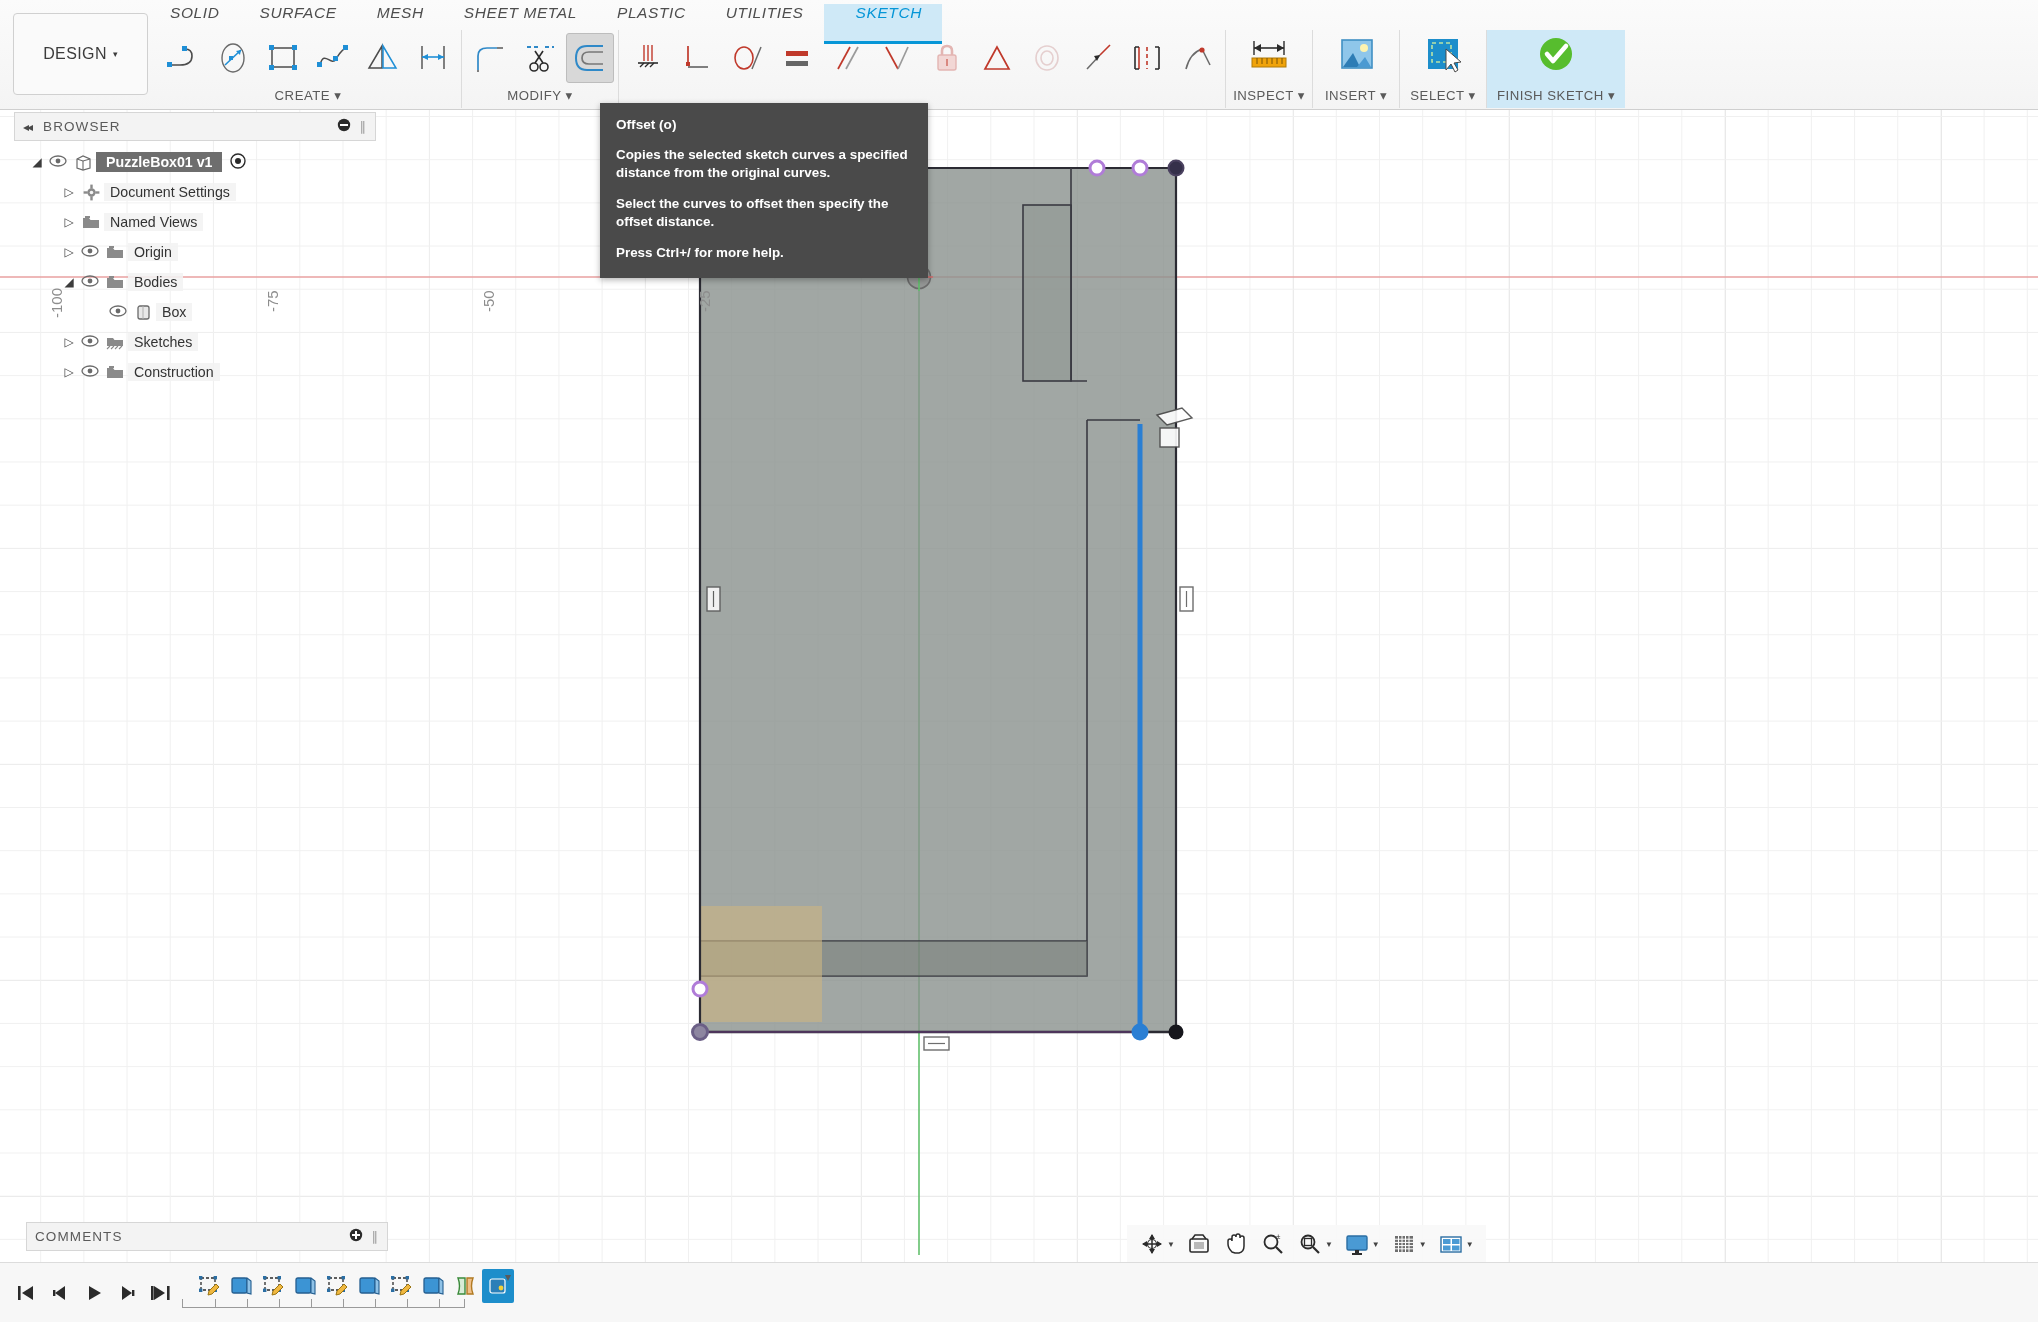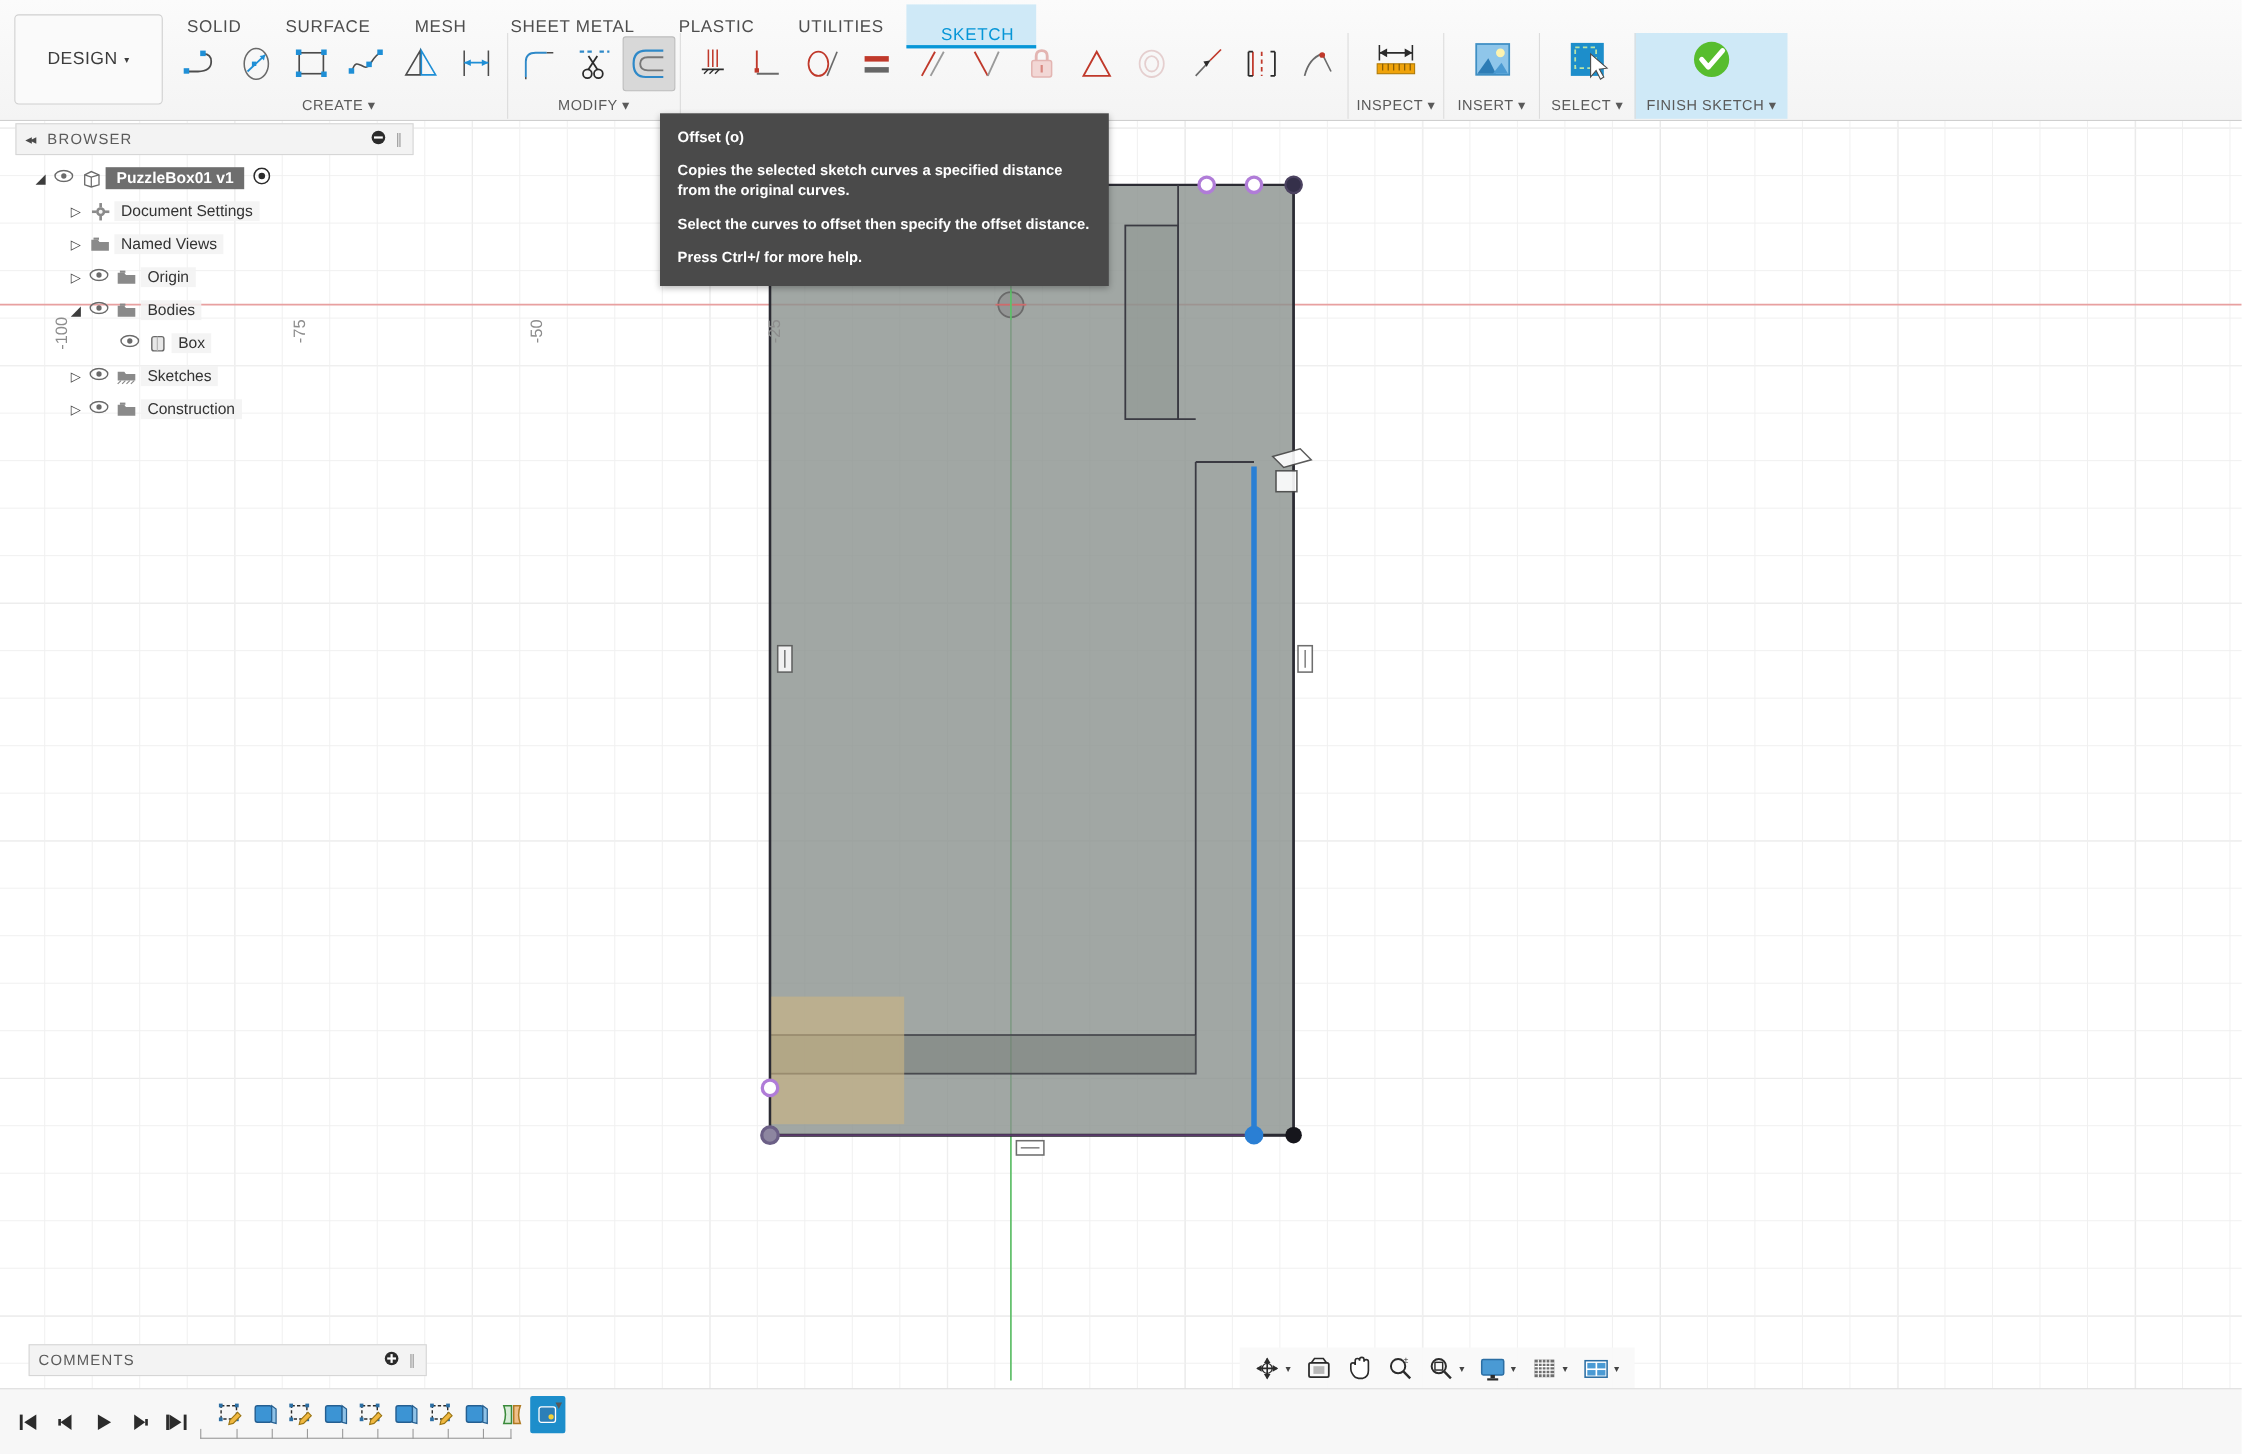--- a/index.html
+++ b/index.html
@@ -34,22 +34,22 @@
   #design-btn {
     position: absolute; left: 13px; top: 13px; width: 135px; height: 82px;
     border: 1px solid #d0d0d0; border-radius: 4px; background: #fafafa;
     display: flex; align-items: center; justify-content: center;
     font-size: 16px; color: #3c3c3c; letter-spacing: .4px;
   }
   #design-btn .caret { margin-left: 6px; font-size: 9px; }
 
   .tabrow { position: absolute; top: 4px; left: 150px; height: 30px; display: flex; }
   .tab {
-    height: 30px; padding: 0 20px; display: flex; align-items: flex-end;
-    font-size: 15.5px; color: #4e4e4e; letter-spacing: .6px; white-space: nowrap;
+    height: 30px; padding: 0 20px; display: flex; align-items: flex-start;
+    font-size: 15.5px; color: #4e4e4e; letter-spacing: .6px; white-space: nowrap; font-style: italic;
   }
   .tab.active { color: #0696d7; background: #cfe9f7; border-bottom: 3px solid #0696d7; height: 40px; padding-left: 32px; }
 
   
   #panels { position: absolute; left: 155px; top: 30px; height: 78px; display: flex; align-items: stretch; }
   .panel { display: flex; flex-direction: column; justify-content: space-between; position: relative; padding: 0 4px; }
   .panel + .panel { border-left: 1px solid #dcdcdc; }
   .panel .icons { display: flex; align-items: center; height: 56px; gap: 2px; }
   .panel .plabel {
     text-align: center; font-size: 13.2px; color: #5a5a5a; letter-spacing: .5px;
@@ -110,21 +110,21 @@
   }
   .tlbtn { width: 32px; height: 36px; display: flex; align-items: center; justify-content: center; }
   #tl-features { display: flex; align-items: flex-start; margin-left: 14px; position: relative; height: 48px; }
   .feat { width: 32px; height: 34px; display: flex; align-items: center; justify-content: center; position: relative; }
   #tl-bracket { position: absolute; left: 182px; top: 1299px; width: 283px; height: 9px;
     border-left: 1px solid #9a9a9a; border-right: 1px solid #9a9a9a; border-bottom: 1px solid #9a9a9a; }
   .tick { position: absolute; top: 0; width: 1px; height: 9px; background: #9a9a9a; }
 
   
   #tooltip {
-    position: absolute; left: 600px; top: 103px; width: 408px;
+    position: absolute; left: 600px; top: 103px; width: 328px;
     background: #4a4a4a; color: #ffffff; padding: 13px 16px 16px 16px;
     font-size: 13.4px; line-height: 1.38; font-weight: bold; z-index: 50;
     box-shadow: 0 2px 6px rgba(0,0,0,.3);
   }
   #tooltip .tt-title { font-size: 13.6px; margin-bottom: 11px; }
   #tooltip .tt-p { margin-bottom: 12px; }
   #tooltip .tt-last { margin-bottom: 0; }
 
   
   #sketch { position: absolute; left: 0; top: 0; width: 2038px; height: 1322px; pointer-events: none; }

